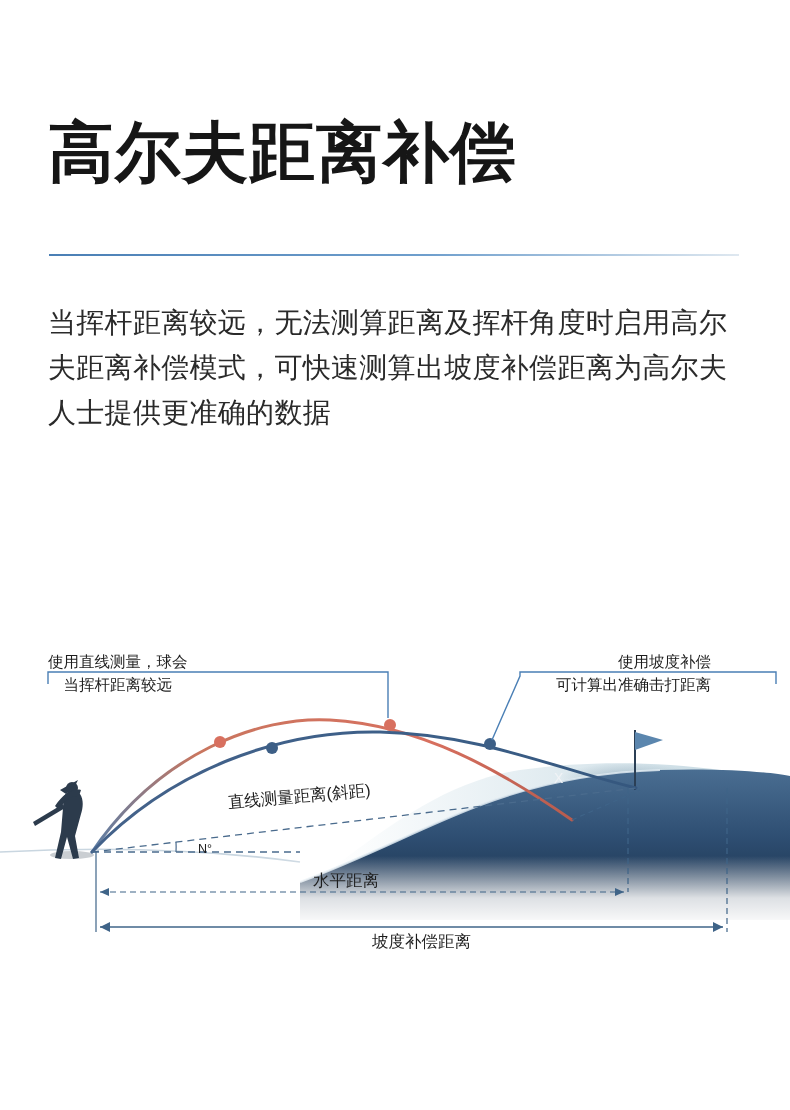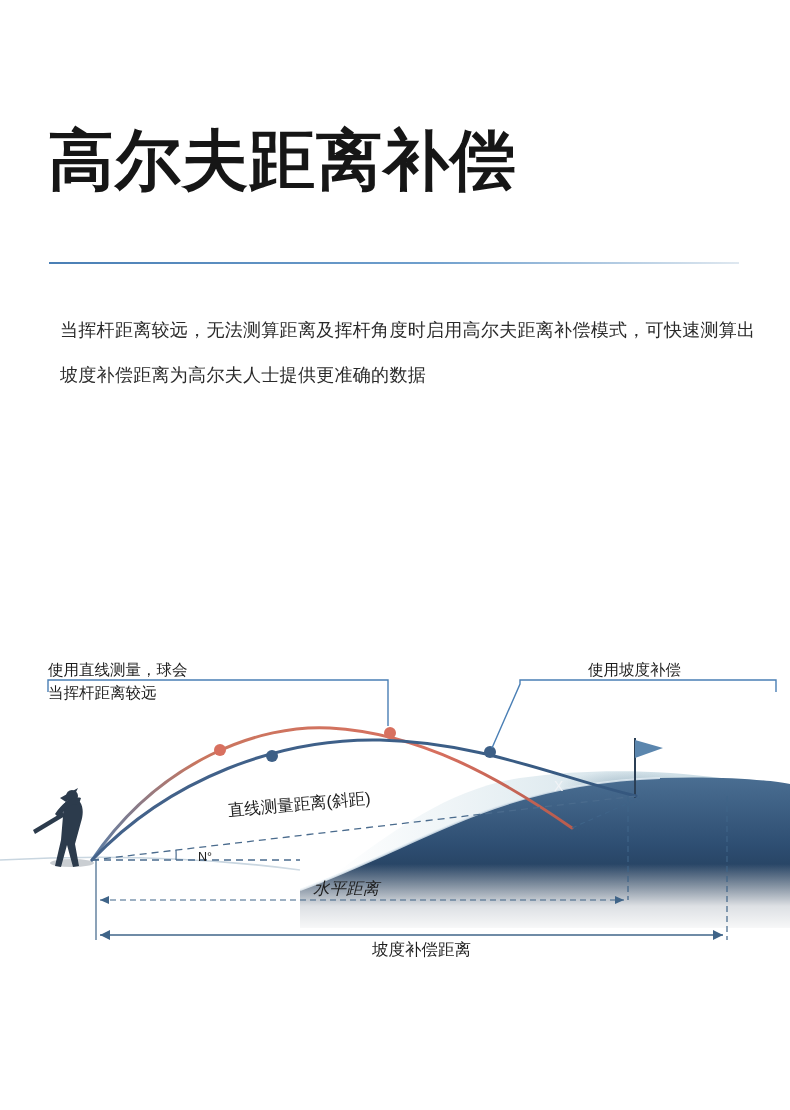--- a/index.html
+++ b/index.html
@@ -11,21 +11,20 @@
     width: 790px;
     height: 1110px;
     position: relative;
     overflow: hidden;
     font-family: "Liberation Sans", sans-serif;
     color: #1a1a1a;
   }
   .page {
     position: absolute;
     inset: 0;
-    margin-top: 8px;
   }
   
   .title {
     position: absolute;
     left: 48px;
     top: 118px;
     font-size: 66px;
     line-height: 1.05;
     font-weight: bold;
     letter-spacing: 1px;
@@ -35,24 +34,24 @@
   .rule {
     position: absolute;
     left: 49px;
     top: 254px;
     width: 690px;
     height: 2px;
     background: linear-gradient(to right, #4a7fb5 0%, #6f9fcd 55%, #dfe8f0 100%);
   }
   .desc {
     position: absolute;
-    left: 60px;
+    left: 48px;
     top: 300px;
     width: 700px;
-    font-size: 18px;
+    font-size: 28px;
     line-height: 45px;
     color: #2a2a2a;
     letter-spacing: 0.3px;
   }
   
   .diagram {
     position: absolute;
     left: 0;
     top: 620px;
     width: 790px;
@@ -64,24 +63,24 @@
   .anno {
     position: absolute;
     font-size: 15.5px;
     line-height: 23px;
     color: #1d1d1d;
     white-space: nowrap;
   }
   .anno-left {
     left: 48px;
     top: 30px;
-    text-align: left;
+    text-align: center;
   }
   .anno-right {
-    left: 588px;
+    left: 556px;
     top: 30px;
     text-align: right;
   }
   .lbl {
     position: absolute;
     font-size: 16.5px;
     color: #1d1d1d;
     white-space: nowrap;
   }
   .lbl-slope {
@@ -97,21 +96,20 @@
   }
   .lbl-x {
     left: 554px;
     top: 150px;
     font-size: 14px;
     color: #f1f3f6;
   }
   .lbl-horiz {
     left: 313px;
     top: 250px;
-    font-style: italic;
   }
   .lbl-comp {
     left: 372px;
     top: 311px;
   }
   
   .fade {
     position: absolute;
     left: 0;
     top: 1000px;
@@ -240,20 +238,21 @@
       </g>
     </svg>
 
     <div class="anno anno-left">
       <div>使用直线测量，球会</div>
       <div>当挥杆距离较远</div>
     </div>
 
     <div class="anno anno-right">
       <div>使用坡度补偿</div>
+      <div>可计算出准确击打距离</div>
     </div>
 
     <div class="lbl lbl-slope">直线测量距离(斜距)</div>
     <div class="lbl lbl-deg">N°</div>
     <div class="lbl lbl-x">X</div>
     <div class="lbl lbl-horiz">水平距离</div>
     <div class="lbl lbl-comp">坡度补偿距离</div>
   </div>
 
   <div class="fade"></div>

